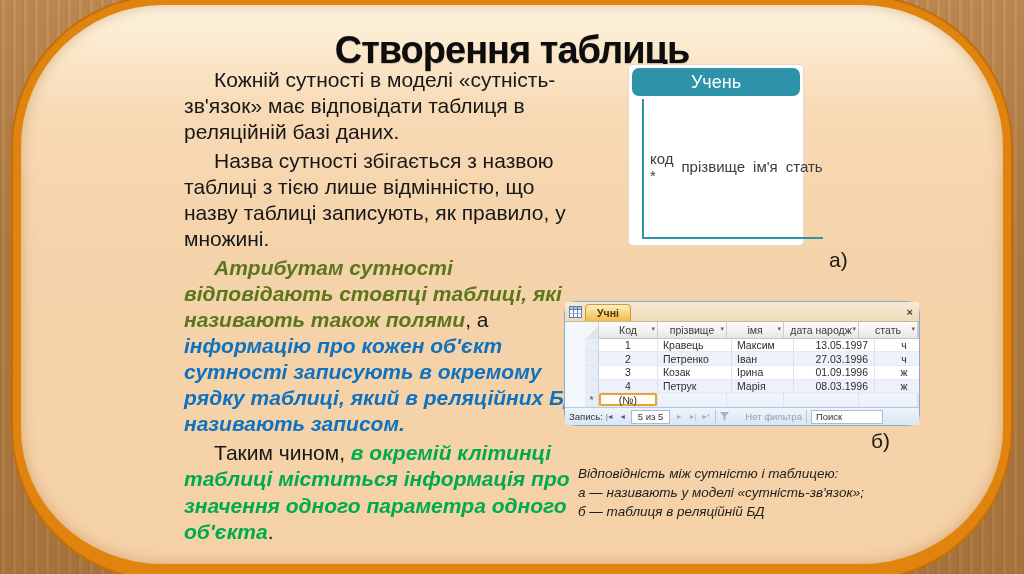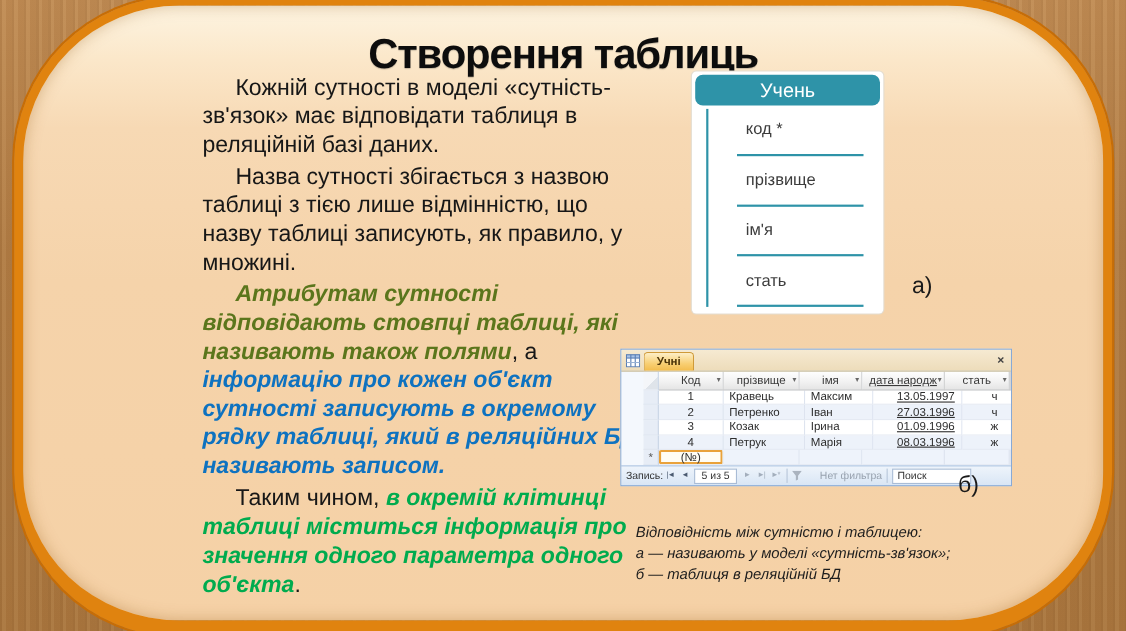--- a/index.html
+++ b/index.html
@@ -28,41 +28,41 @@
     position:absolute;left:163px;top:62px;width:396px;
     font-size:21px;line-height:1.24;color:#171717;
   }
   .textblock p{margin:0 0 3px 0;text-indent:30px;}
   .seg-olive{color:#5b761c;font-weight:bold;font-style:italic;}
   .seg-blue{color:#0e72c0;font-weight:bold;font-style:italic;}
   .seg-green{color:#00ab4e;font-weight:bold;font-style:italic;}
 
   
   .entity{
-    position:absolute;left:608px;top:60px;width:174px;height:220px;
+    position:absolute;left:608px;top:60px;width:174px;height:180px;
     background:#ffffff;border-radius:4px;box-shadow:0 0 0 1px #e4ddd0;
   }
   .entity-header{
     margin:3px;height:28px;border-radius:7px;background:#2e93a8;
     color:#ffffff;font-size:18px;display:flex;align-items:center;justify-content:center;
   }
   .entity-vline{position:absolute;left:13px;top:34px;bottom:6px;width:2px;background:#2e93a8;}
-  .entity-fields{position:absolute;left:13px;right:18px;top:31px;bottom:6px;display:flex;flex-direction:column;margin-left:28px;}
+  .entity-fields{position:absolute;left:13px;right:18px;top:31px;bottom:6px;display:flex;flex-direction:row;}
   .entity-field{
     flex:1;display:flex;align-items:center;padding-left:8px;
     font-size:15px;color:#3c3c3c;border-bottom:2px solid #2e93a8;
   }
   .fig-label{position:absolute;font-size:21px;color:#1a1a1a;}
   .label-a{left:808px;top:243px;}
   .label-b{left:850px;top:424px;}
 
   
   .acc{
-    position:absolute;left:543px;top:312px;width:354px;height:123px;
-    border:1px solid #87a9d6;background:#d8e6f5;border-radius:0;
+    position:absolute;left:543px;top:296px;width:354px;height:123px;
+    border:1px solid #87a9d6;background:#d8e6f5;border-radius:12px;
     display:flex;flex-direction:column;font-size:10.5px;color:#333;
   }
   .acc-tabbar{
     height:19px;display:flex;align-items:flex-end;
     background:linear-gradient(180deg,#f6ead2 0%,#eddcba 100%);
     border-bottom:1px solid #c9b98f;padding-left:2px;
   }
   .acc-tabicon{width:15px;height:14px;display:flex;align-items:center;justify-content:center;margin:0 2px 2px 1px;}
   .acc-tab{
     height:16px;display:flex;align-items:center;padding:0 11px;
@@ -83,21 +83,21 @@
   }
   .acc-hcell .dd{position:absolute;right:2px;top:3px;font-size:7px;color:#666;}
   .acc-row{display:flex;height:14px;}
   .acc-sel{
     width:13px;flex:none;background:#e7edf6;border-right:1px solid #c6d2e4;
     border-bottom:1px solid #dfe6f0;display:flex;align-items:center;justify-content:center;color:#555;
   }
   .c-kod{width:58px;flex:none;}
   .c-pr{width:68px;flex:none;}
   .c-im{width:56px;flex:none;}
-  .c-dt{width:74px;flex:none;text-decoration:underline;}
+  .c-dt{width:74px;flex:none;}
   .c-st{width:58px;flex:none;}
   .c-x{flex:1;}
   .acc-cell{
     border-right:1px solid #dbe2ee;border-bottom:1px solid #e4e9f2;
     display:flex;align-items:center;overflow:hidden;white-space:nowrap;color:#2e2e2e;
   }
   .al-c{justify-content:center;}
   .al-l{justify-content:flex-start;padding-left:5px;}
   .al-r{justify-content:flex-end;padding-right:6px;}
   .row-even .acc-cell{background:#ffffff;}
@@ -114,21 +114,21 @@
     border-top:1px solid #b7cbe4;font-size:9.5px;padding-left:4px;color:#333;
   }
   .navbtn{width:13px;text-align:center;font-size:7px;color:#4a5a70;letter-spacing:-1px;}
   .navbtn.gray{color:#a3aebc;}
   .cntbox{background:#fff;border:1px solid #a9bcd6;padding:0 6px;height:12px;display:flex;align-items:center;margin:0 2px;}
   .vsep{width:1px;height:13px;background:#b7c6da;margin:0 4px;}
   .filterbox{display:flex;align-items:center;color:#97a1ae;gap:16px;}
   .searchbox{background:#fff;border:1px solid #a9bcd6;height:12px;width:66px;display:flex;align-items:center;padding-left:4px;color:#333;}
 
   .caption{
-    position:absolute;left:557px;top:470px;width:330px;
+    position:absolute;left:557px;top:460px;width:330px;
     font-size:13.5px;font-style:italic;color:#1d1d1d;line-height:1.4;
   }
 </style>
 </head>
 <body>
 
 <div class="slide">
 
   <div class="title">Створення таблиць</div>
 

